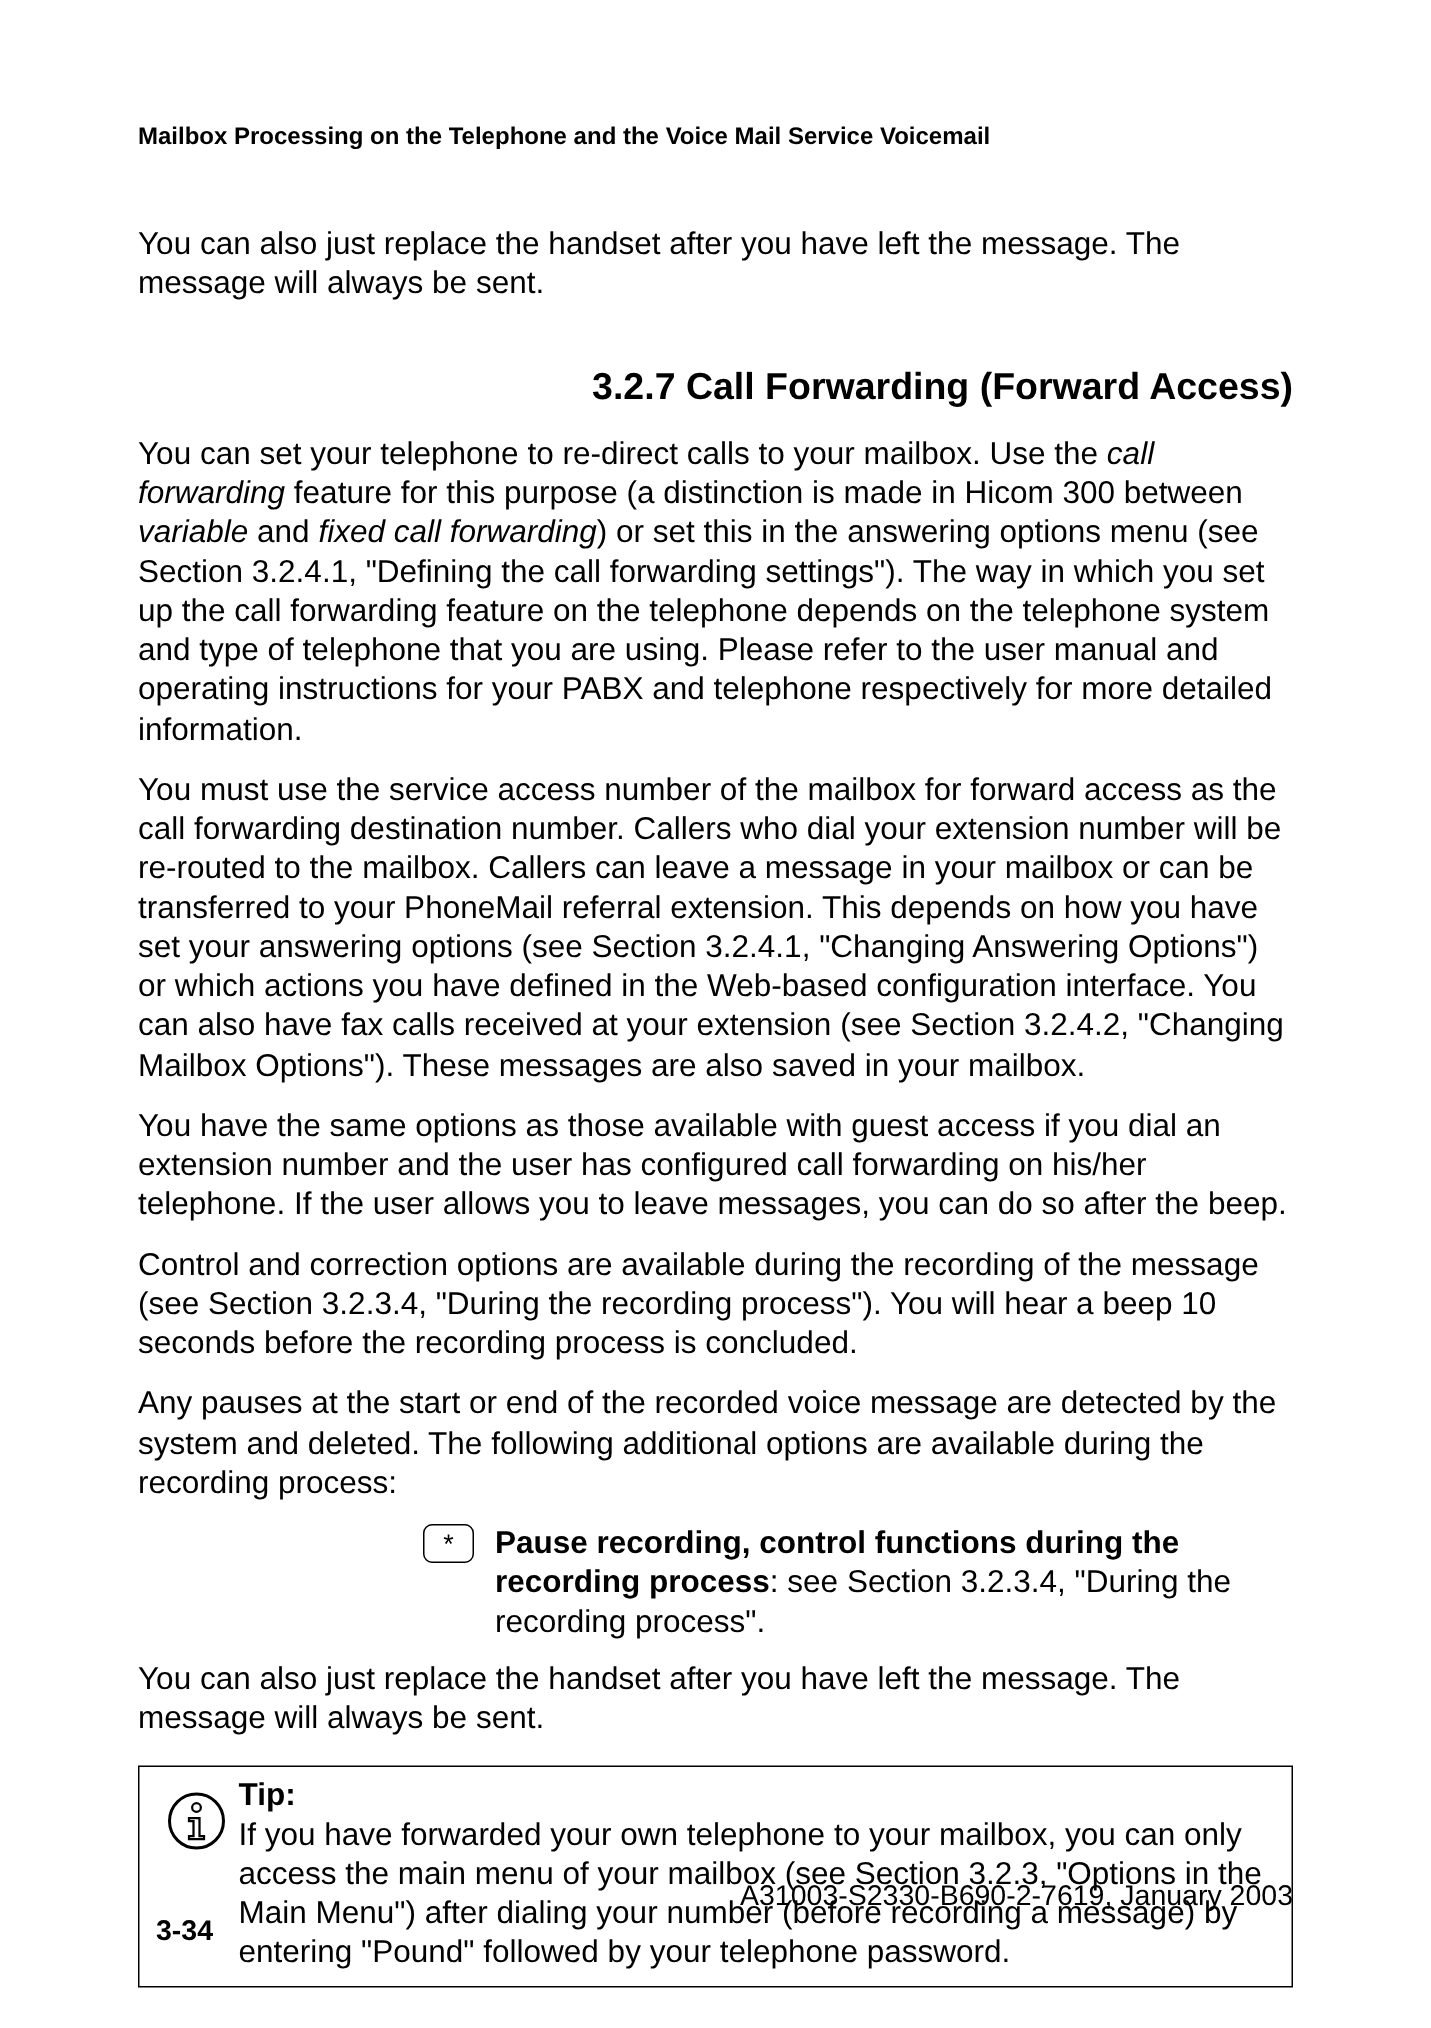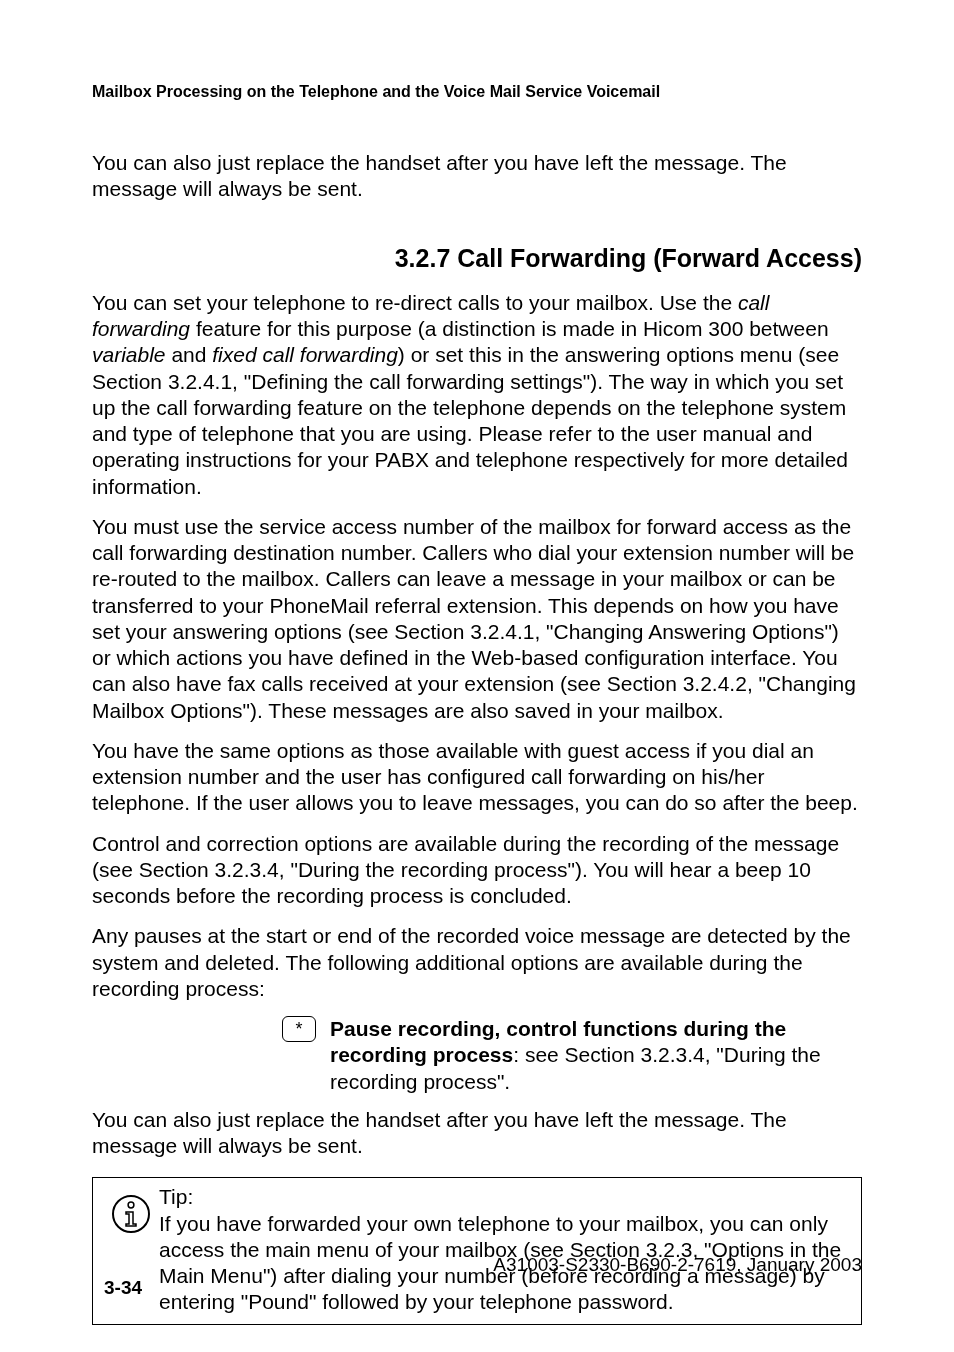--- a/index.html
+++ b/index.html
@@ -41,21 +41,21 @@
     margin: 18px 0 12px 0;
     display: flex;
     align-items: flex-start;
   }
   .tip-icon-wrap {
     width: 56px; flex-shrink: 0;
     display: flex; align-items: flex-start; justify-content: center;
     padding-top: 10px;
   }
   .tip-text { flex: 1; }
-  .tip-label { font-weight: normal; }
+  .tip-label { font-weight: bold; }
   .footer {
     position: absolute;
     bottom: 52px;
     left: 92px; right: 92px;
     display: flex; justify-content: space-between;
     font-size: 19px;
   }
   .footer .left { text-align: left; padding-left: 12px; }
   .footer .right { text-align: right; }
   .bold { font-weight: bold; }

